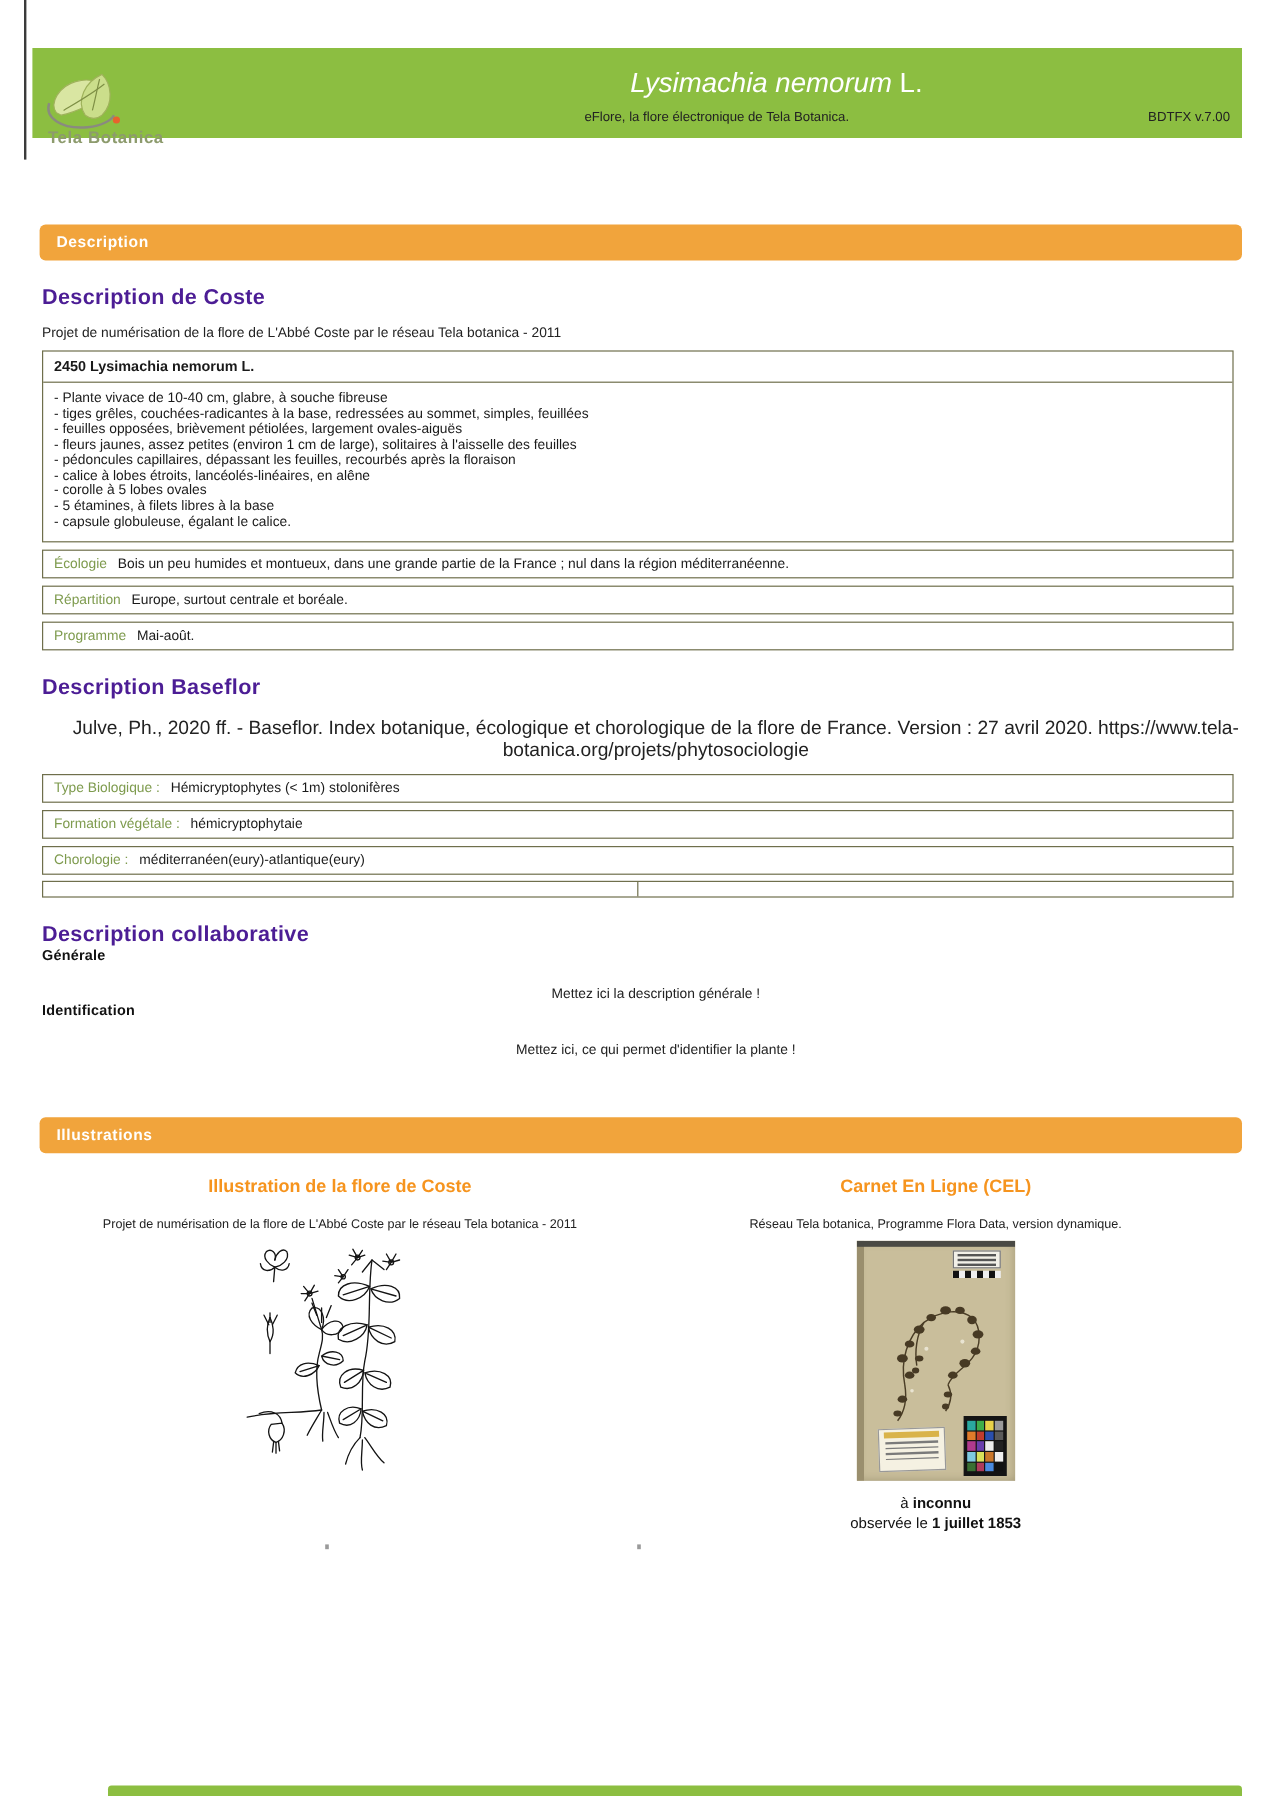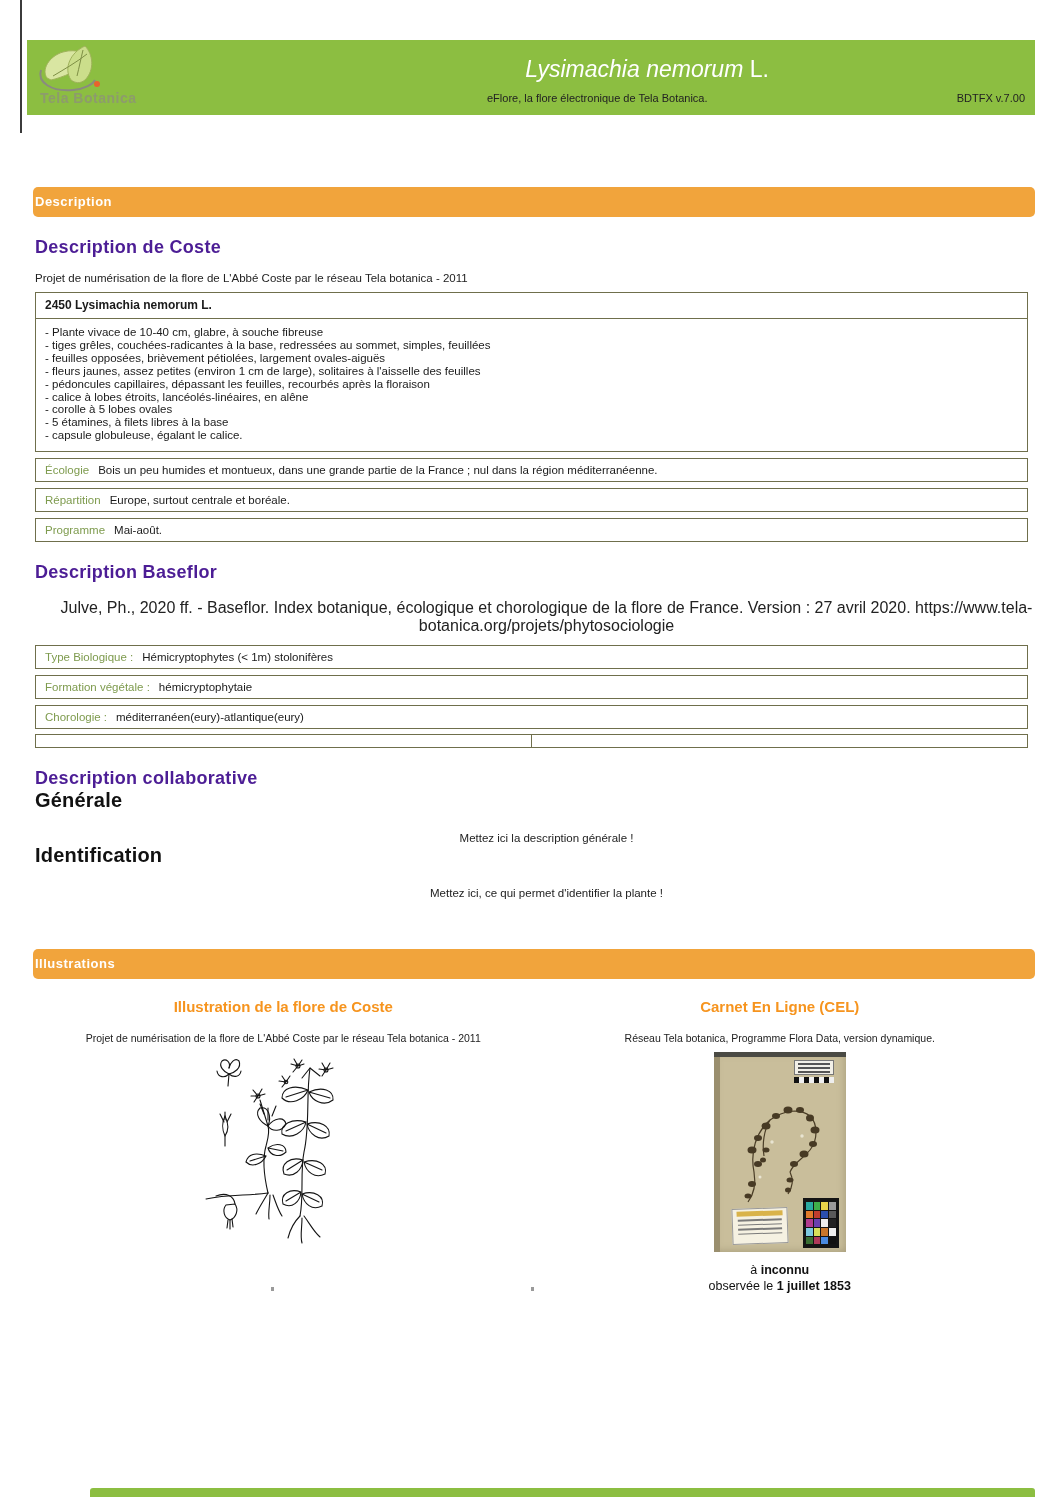--- a/index.html
+++ b/index.html
@@ -8,32 +8,32 @@
     width:1058px; height:1497px; position:relative; overflow:hidden;
     font-family:"Liberation Sans", sans-serif; color:#1a1a1a;
   }
   .left-stripe { position:absolute; left:20px; top:0; width:2px; height:133px; background:#3b3b3b; }
 
   
   .header {
     position:absolute; left:27px; top:40px; width:1008px; height:75px;
     background:#8CBE41;
   }
-  .logo { position:absolute; left:6px; top:0; width:110px; height:66px; }
+  .logo { position:absolute; left:6px; top:16px; width:110px; height:66px; }
   .logo-text { position:absolute; left:7px; top:50px; font-size:14px; font-weight:bold; color:#8d9b6d; letter-spacing:0.5px; }
   .header-title { position:absolute; left:470px; top:16px; width:300px; text-align:center; color:#ffffff; font-size:23px; }
   .header-title .it { font-style:italic; }
   .header-sub { position:absolute; left:460px; bottom:11px; font-size:11px; color:#222; }
   .header-version { position:absolute; right:10px; bottom:11px; font-size:11px; color:#222; }
 
   
   .section-bar {
     margin-left:33px; margin-right:23px; height:30px; background:#F1A43C;
     border-radius:5px; color:#fff; font-weight:bold; font-size:13px;
-    line-height:30px; padding-left:2px; letter-spacing:0.5px;
+    line-height:30px; padding-left:14px; letter-spacing:0.5px;
   }
   .bar-description { margin-top:36px; }
   .bar-illustrations { margin-top:50px; }
 
   h2.orange { margin:20px 0 0 35px; color:#4c1d95; font-size:18px; font-weight:bold; letter-spacing:0.3px; }
   .small-text { margin:14px 0 0 35px; font-size:11.5px; color:#222; }
 
   
   .coste-table { margin:8px 0 0 35px; width:993px; border:1px solid #6F6F4C; background:#fff; }
   .coste-table .taxon { padding:5px 9px 6px 9px; font-size:12px; font-weight:bold; border-bottom:1px solid #6F6F4C; }
@@ -42,21 +42,21 @@
   .info-row {
     margin:6px 0 0 35px; width:993px; border:1px solid #6F6F4C;
     padding:5px 9px; font-size:11.5px; background:#fff;
   }
   .info-row .lbl { color:#7E9B4E; margin-right:9px; }
 
   .split-row { margin:5px 0 0 35px; width:993px; height:14px; border:1px solid #6F6F4C; display:flex; }
   .split-row .cell-left { width:496px; border-right:1px solid #6F6F4C; }
   .split-row .cell-right { flex:1; }
 
-  h3.black { margin:0 0 0 35px; font-size:20px; font-weight:bold; color:#111; letter-spacing:0.2px; }
+  h3.black { margin:0 0 0 35px; font-size:12px; font-weight:bold; color:#111; letter-spacing:0.2px; }
   .h3-generale { margin-top:50px; }
   .h3-identification { margin-top:22px; }
   .plain { margin:20px 0 0 35px; font-size:11.5px; color:#222;text-align:center; }
   .collab-heading { margin-top:40px; }
   .baseflor-heading { margin-top:35px; }
   .baseflor-cite { margin-top:16px; font-size:16px;text-align:center; }
   .baseflor-first { margin-top:10px; }
 
   
   .columns { margin:0 0 0 35px; width:993px; display:flex; }

